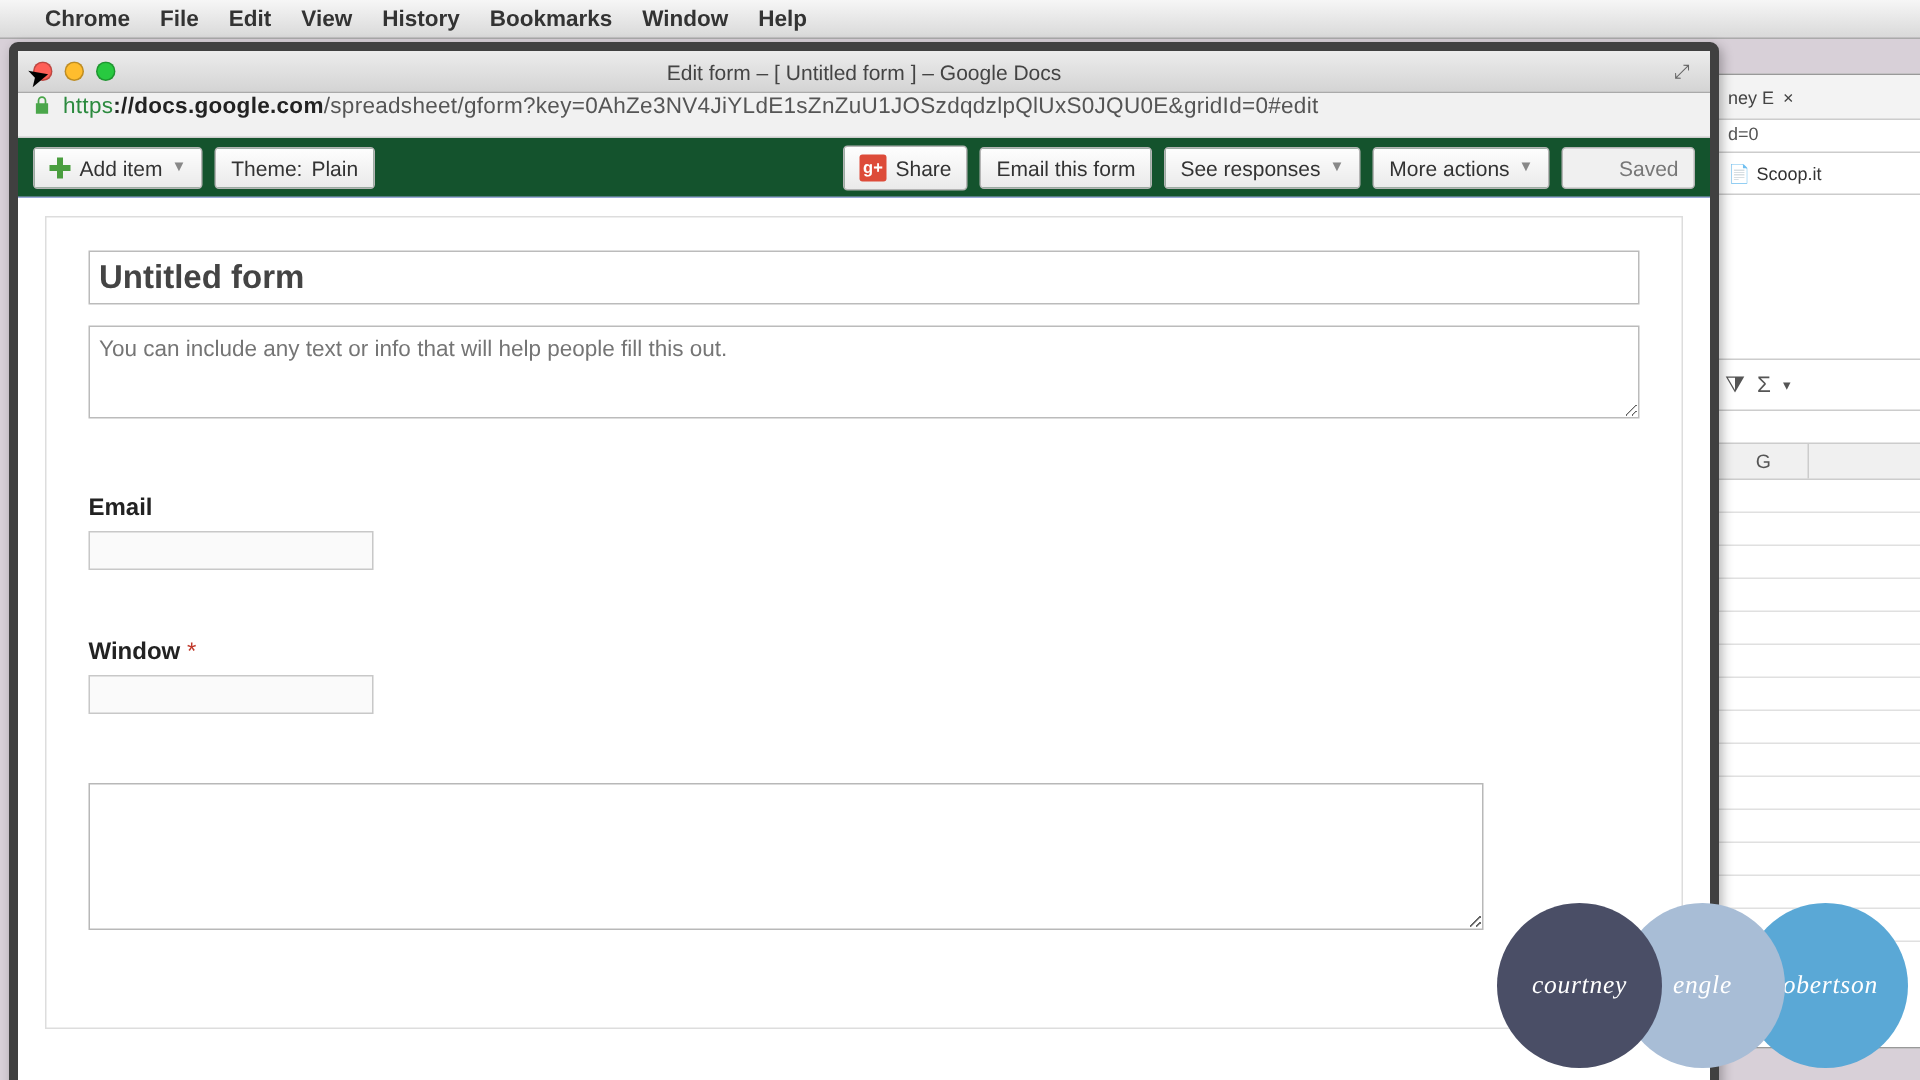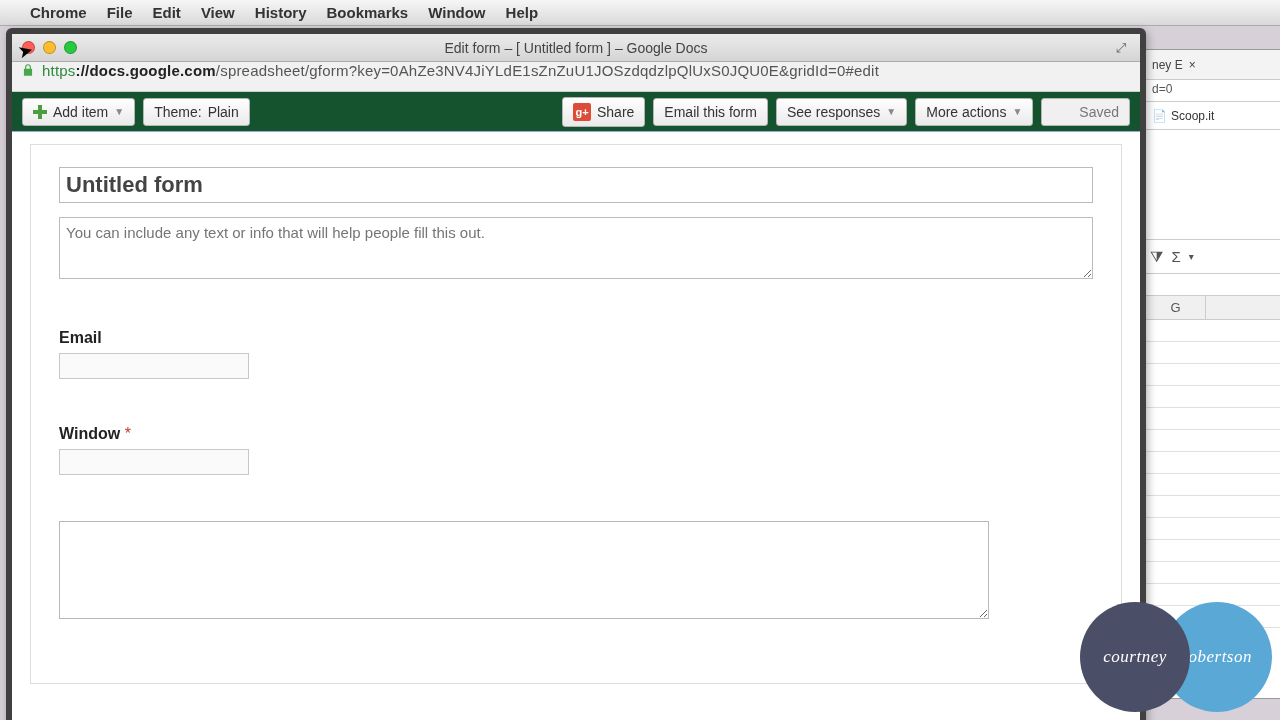--- a/index.html
+++ b/index.html
@@ -199,14 +199,15 @@
         <textarea class="para-input" style=""></textarea>
       </div>
     </div>
   </div>
 </div>
 
 <div class="cursor">➤</div>
 
 <div class="watermark">
   <div class="wm a">courtney</div>
+  <div class="wm b">engle</div>
   <div class="wm c">robertson</div>
 </div>
 
 </body></html>

